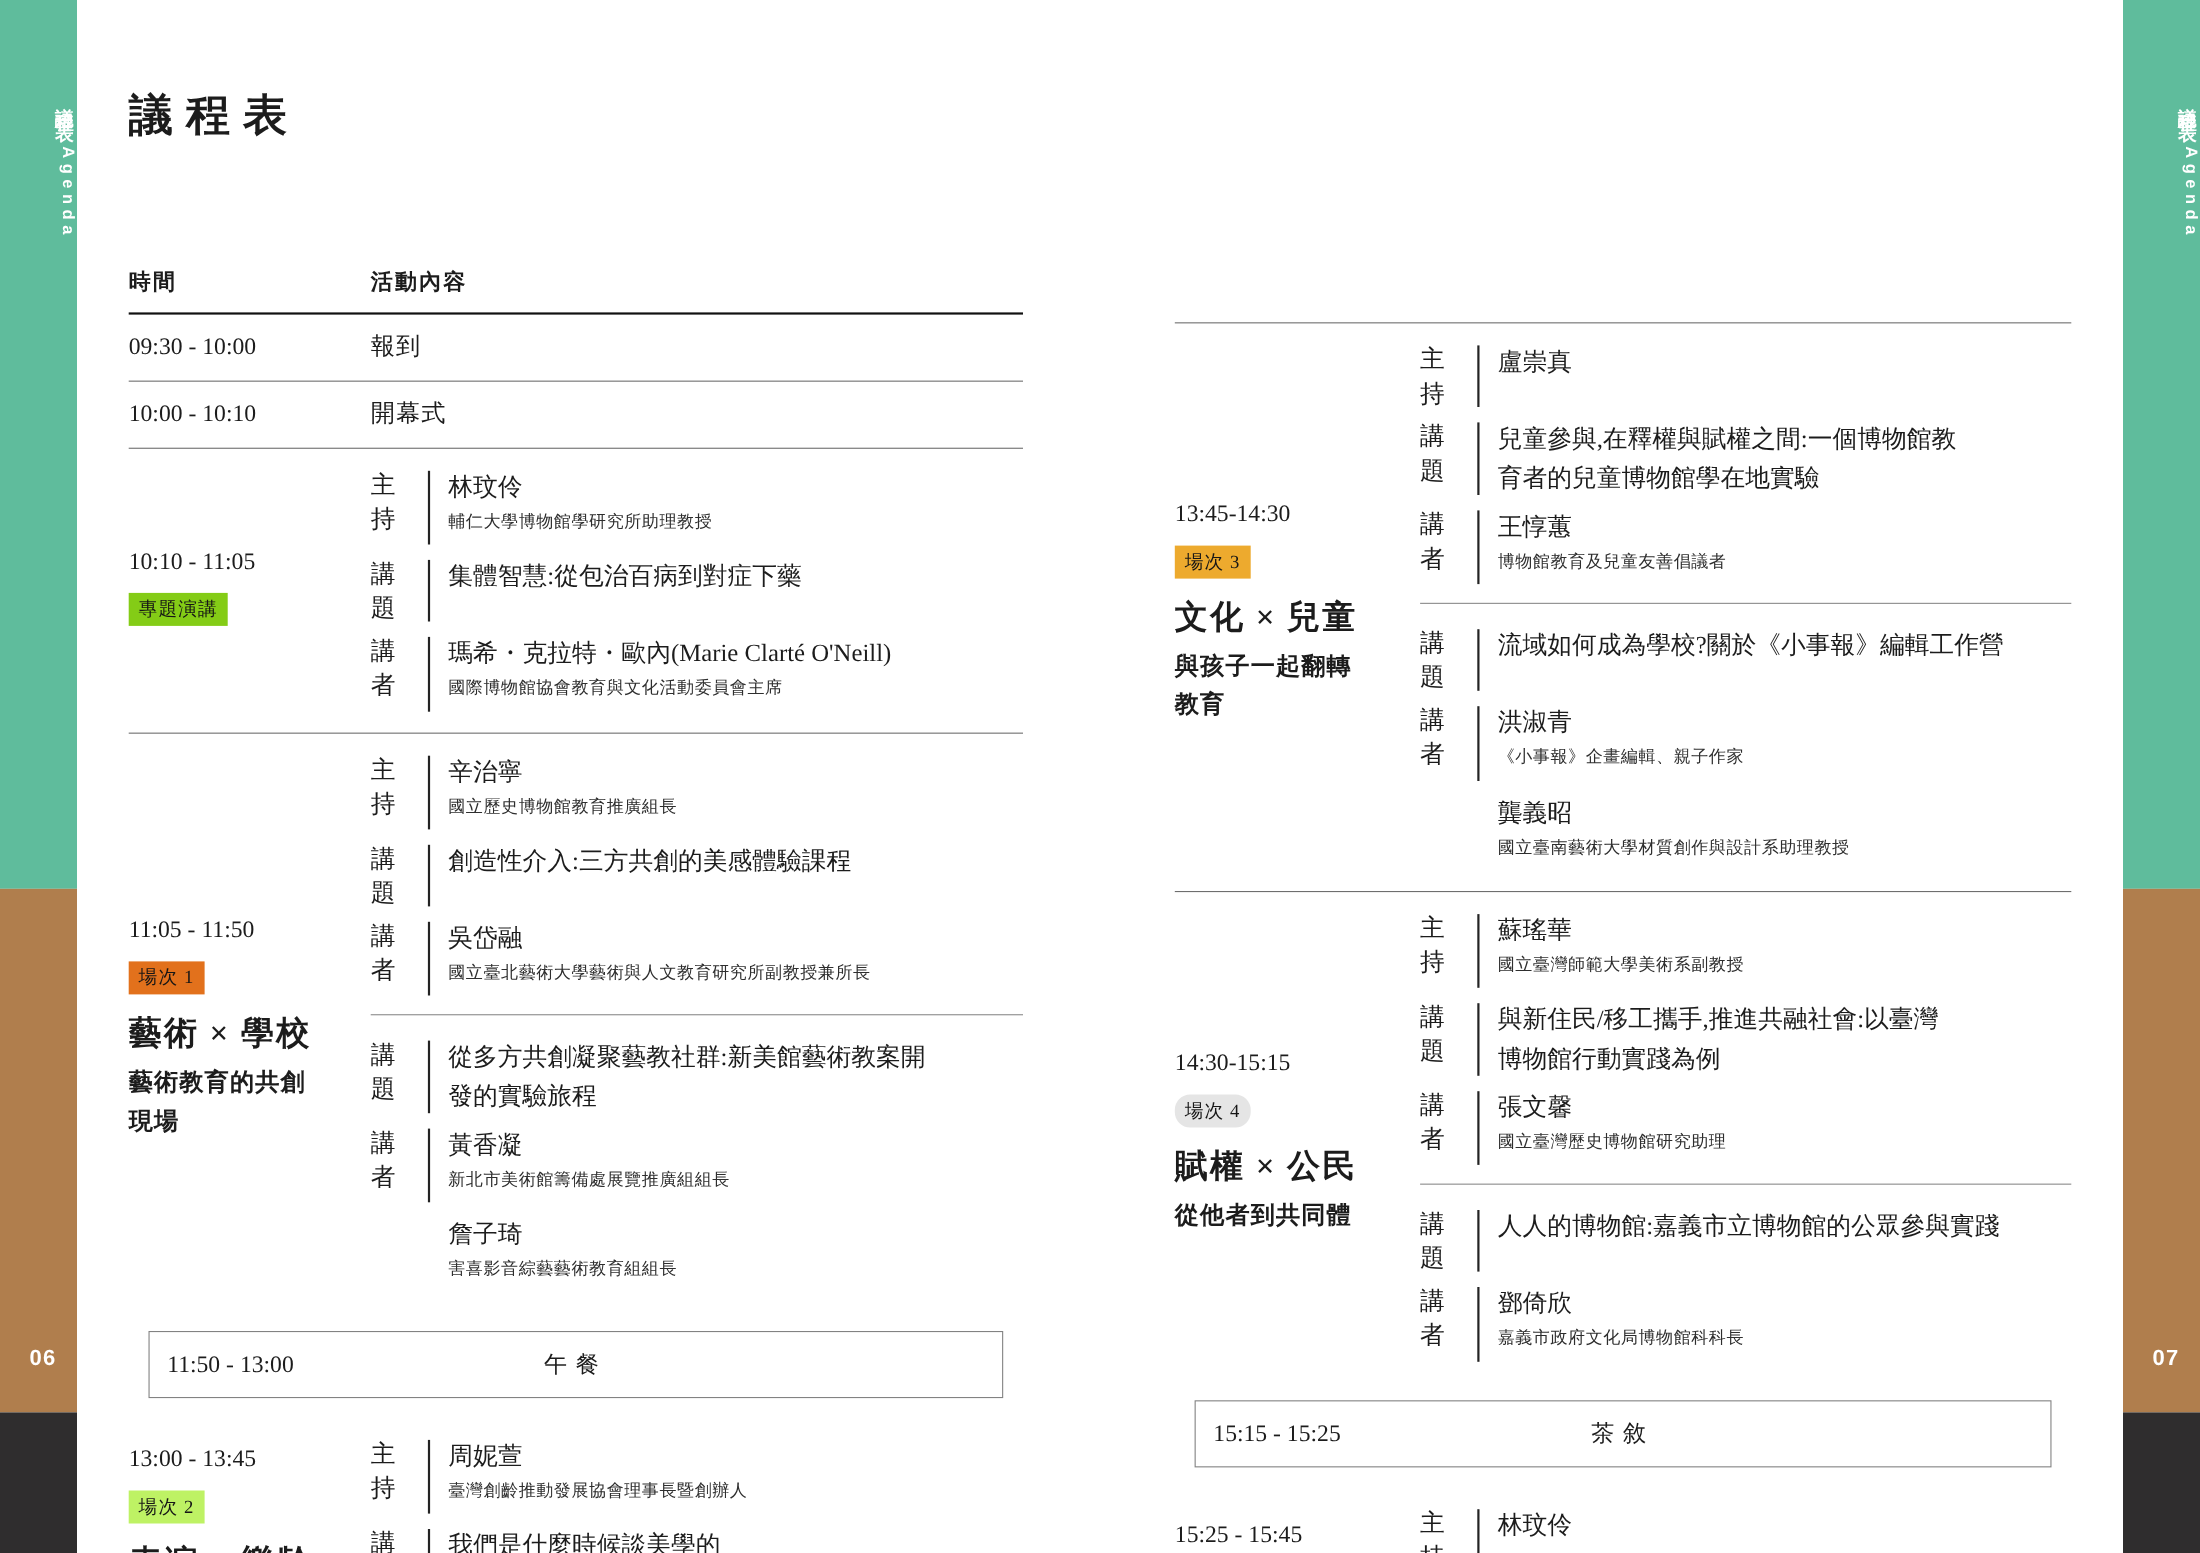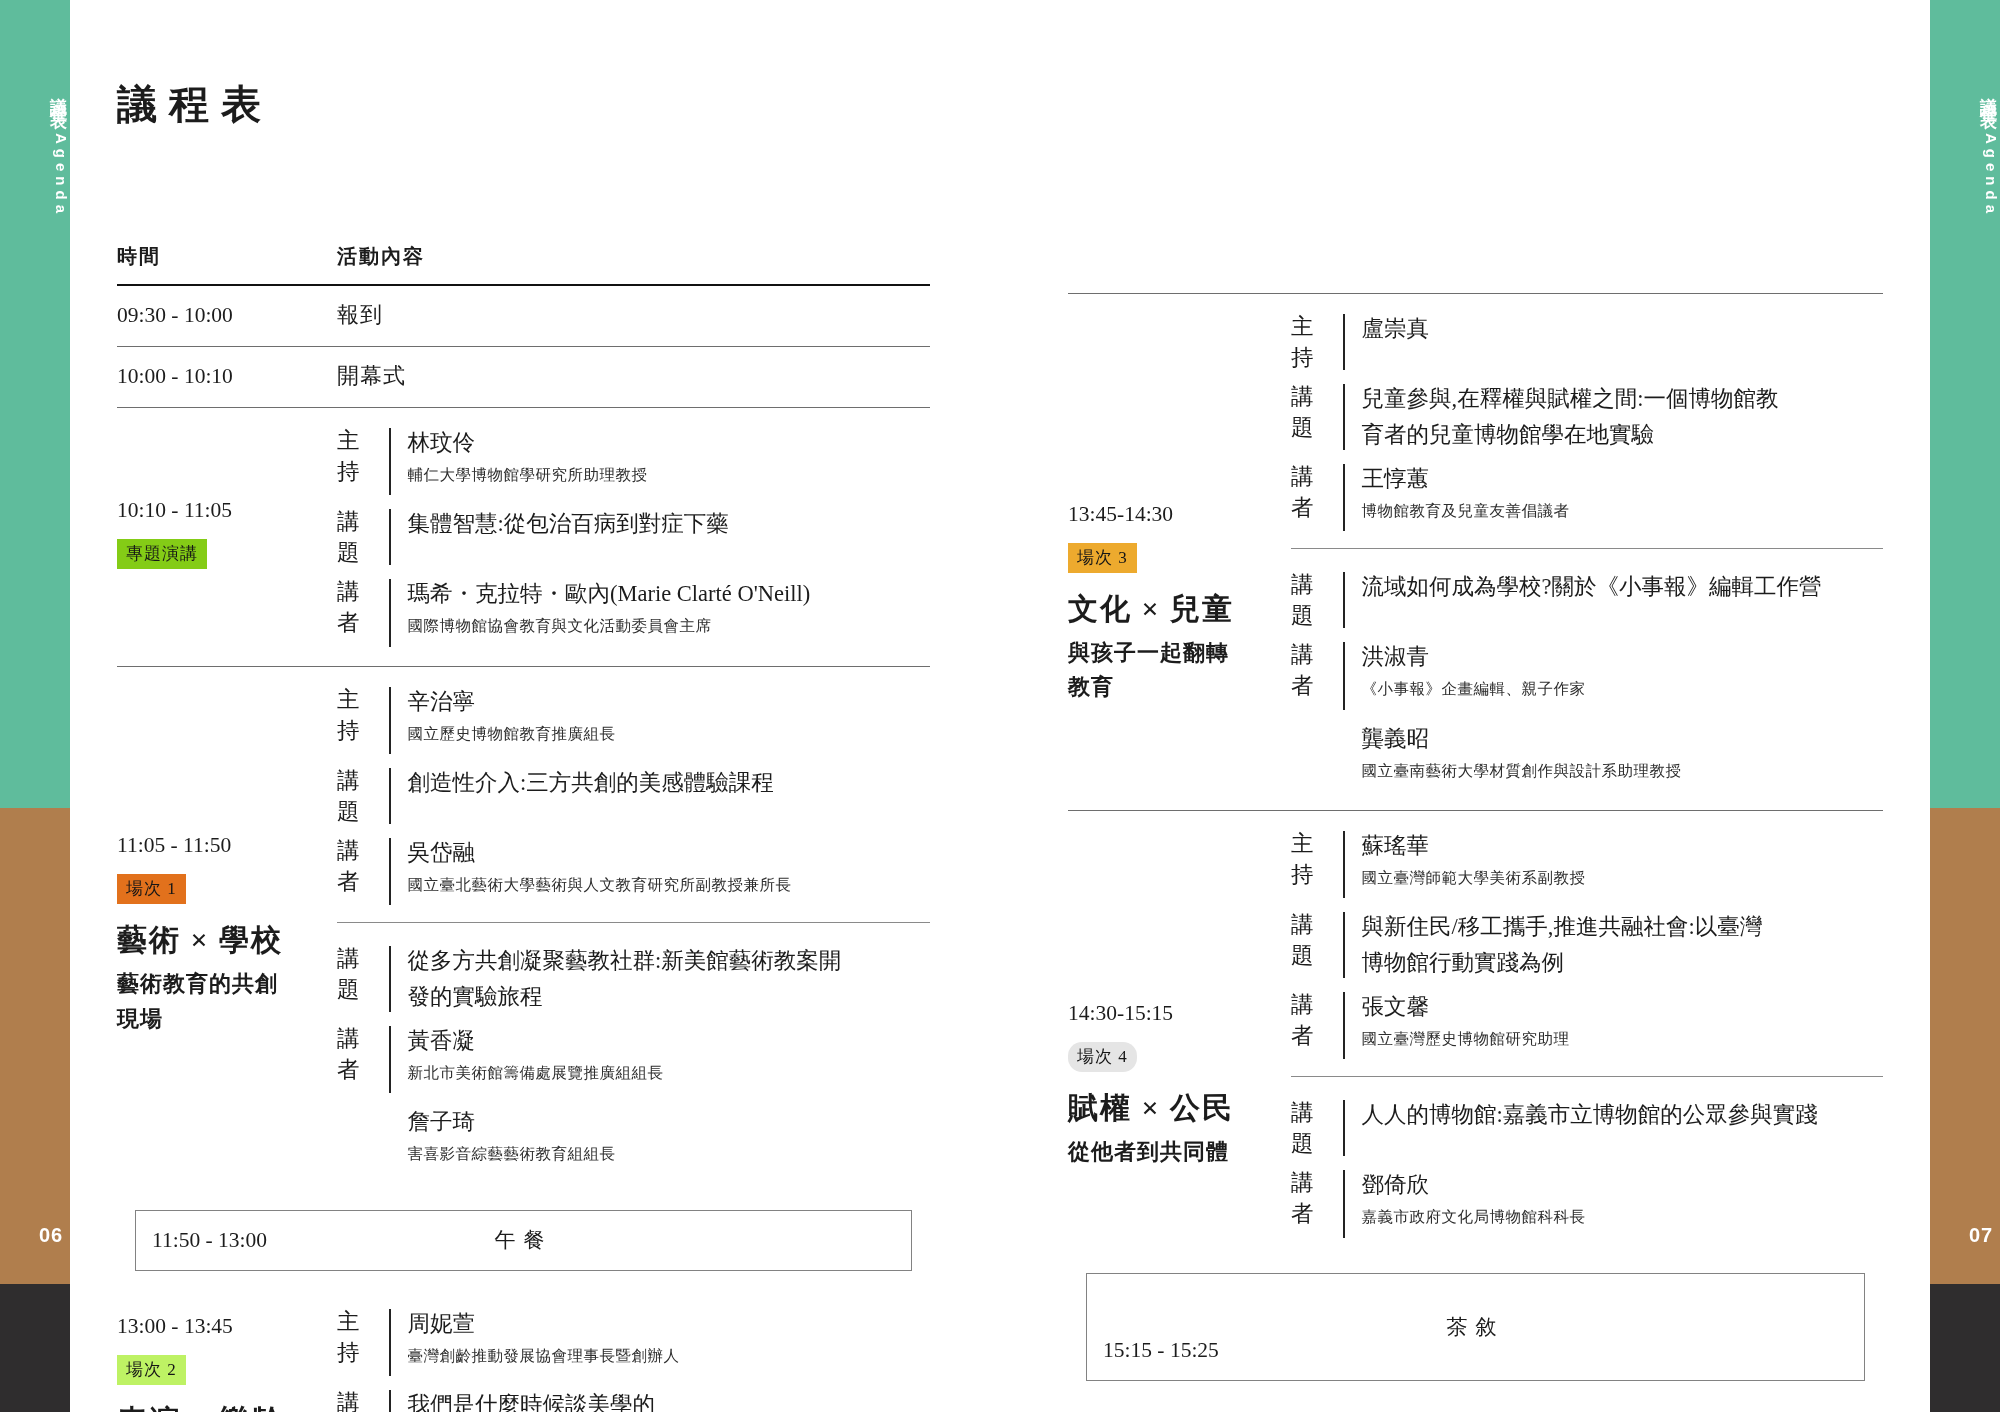--- a/index.html
+++ b/index.html
@@ -18,21 +18,21 @@
   .sb-vertical{
     position:absolute;top:84px;left:0;width:70px;
     writing-mode:vertical-rl;text-orientation:mixed;
     display:flex;justify-content:center;
     color:#ffffff;font-family:"Liberation Sans","DejaVu Sans",sans-serif;
     font-weight:bold;
   }
   .sb-vertical .cjk{font-size:17px;letter-spacing:7px;}
   .sb-vertical .en{font-size:15px;letter-spacing:5px;margin-inline-start:28px;}
   .page-num{
-    position:absolute;top:1224px;left:16px;width:70px;text-align:center;
+    position:absolute;top:1224px;left:4px;width:70px;text-align:center;
     color:#ffffff;font-family:"Liberation Sans","DejaVu Sans",sans-serif;
     font-weight:bold;font-size:20px;letter-spacing:1px;
   }
   
   .col{position:absolute;}
   #left-col{left:117px;top:85px;width:813px;}
   #right-col{left:1068px;top:293px;width:815px;border-top:1px solid #6e6e6e;}
   .doc-title{
     font-size:40px;font-weight:bold;letter-spacing:12px;line-height:1;
     margin:0 0 0 0;
@@ -43,21 +43,21 @@
     font-size:20px;font-weight:bold;letter-spacing:2px;
   }
   .table-header .th-time{width:220px;flex:none;}
   
   .row{display:flex;border-bottom:1px solid #6e6e6e;align-items:center;}
   .row.nb{border-bottom:none;}
   .row.simple{padding:14px 0 16px;}
   .row.simple .activity{font-size:22px;letter-spacing:1px;}
   .row.session{padding:17px 0 8px;}
   .time{width:220px;flex:none;font-size:21.5px;}
-  #right-col .time,#right-col .th-time,#right-col .time-block{width:223px;margin-top:47px;}
+  #right-col .time,#right-col .th-time,#right-col .time-block{width:223px;}
   .time-block{width:220px;flex:none;padding-right:16px;box-sizing:border-box;}
   .time-block .time{width:auto;margin-bottom:16px;}
   .badge{
     display:inline-block;font-size:17px;color:#161616;
     padding:3px 9px 4px;margin-bottom:16px;letter-spacing:1px;
     font-family:"Liberation Serif","DejaVu Serif",serif;
   }
   .stitle{font-size:30px;font-weight:bold;letter-spacing:2px;margin-bottom:8px;line-height:1.3;}
   .ssub{font-size:22px;font-weight:bold;line-height:1.55;white-space:pre-line;letter-spacing:1px;}
   .content-block{flex:1;min-width:0;}

